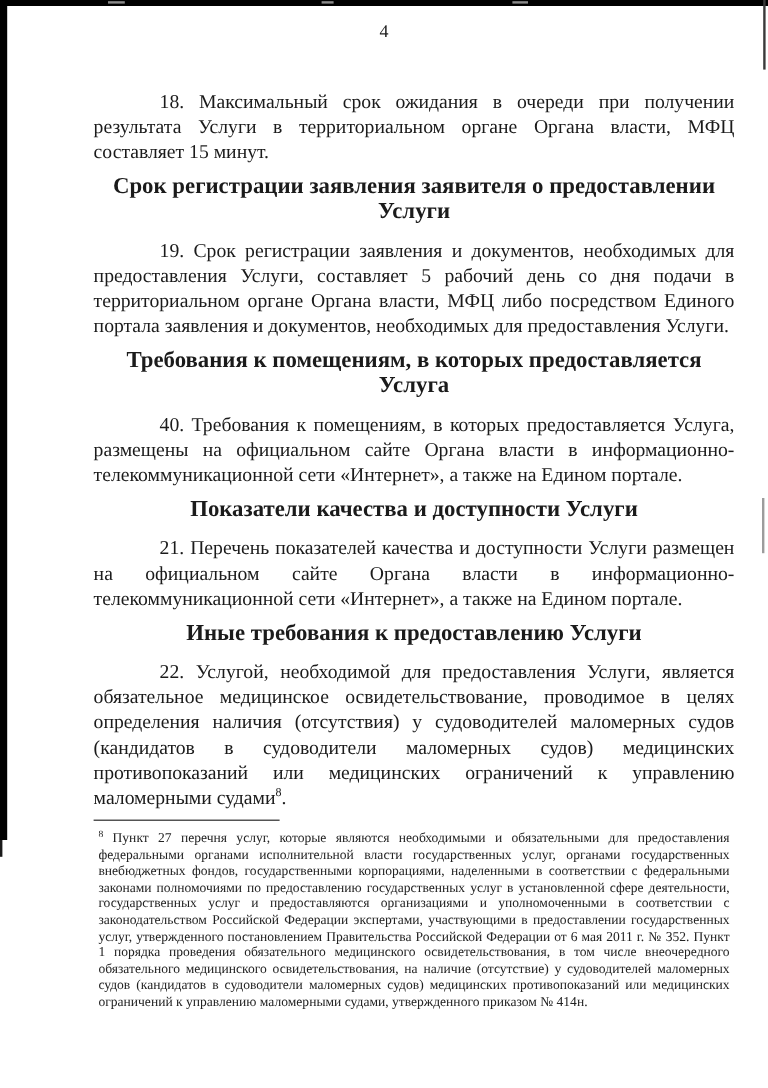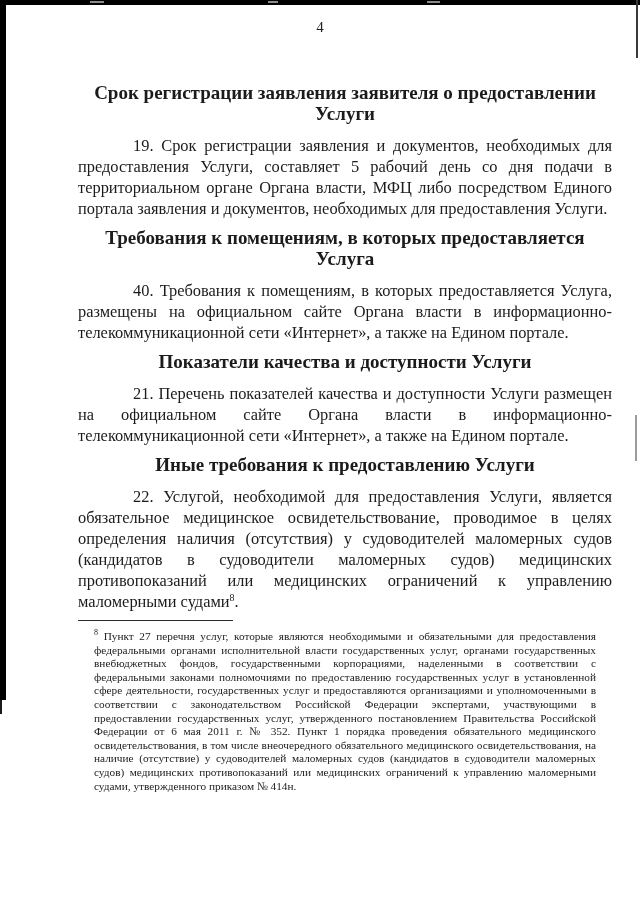--- a/index.html
+++ b/index.html
@@ -51,21 +51,21 @@
   }
   .sup-ref { font-size: 10px; vertical-align: super; line-height: 0; }
 
   .fn-sep {
     width: 155px;
     height: 0;
     border-top: 1.6px solid #2a2a2a;
     margin: 8px 0 0;
   }
   .footnote {
-    margin: 9px 16px 0;
+    margin: 9px 4px 0;
     font-size: 11.3px;
     line-height: 13.6px;
     text-align: justify;
     color: #222;
   }
   .footnote .sup-ref { font-size: 8px; }
 </style>
 </head>
 <body>
 
@@ -78,20 +78,21 @@
   </div>
   <div class="edge-left"></div>
   <div class="edge-left-tail"></div>
   <div class="edge-right-top"></div>
   <div class="edge-right-mid"></div>
 
   <div class="pagenum">4</div>
 
   <div class="body">
 
+    <p class="para">18. Максимальный срок ожидания в очереди при получении результата Услуги в территориальном органе Органа власти, МФЦ составляет 15 минут.</p>
 
     <h3 class="heading">Срок регистрации заявления заявителя о предоставлении Услуги</h3>
 
     <p class="para">19. Срок регистрации заявления и документов, необходимых для предоставления Услуги, составляет 5 рабочий день со дня подачи в территориальном органе Органа власти, МФЦ либо посредством Единого портала заявления и документов, необходимых для предоставления Услуги.</p>
 
     <h3 class="heading">Требования к помещениям, в которых предоставляется Услуга</h3>
 
     <p class="para">40. Требования к помещениям, в которых предоставляется Услуга, размещены на официальном сайте Органа власти в информационно-телекоммуникационной сети «Интернет», а также на Едином портале.</p>
 
     <h3 class="heading">Показатели качества и доступности Услуги</h3>

